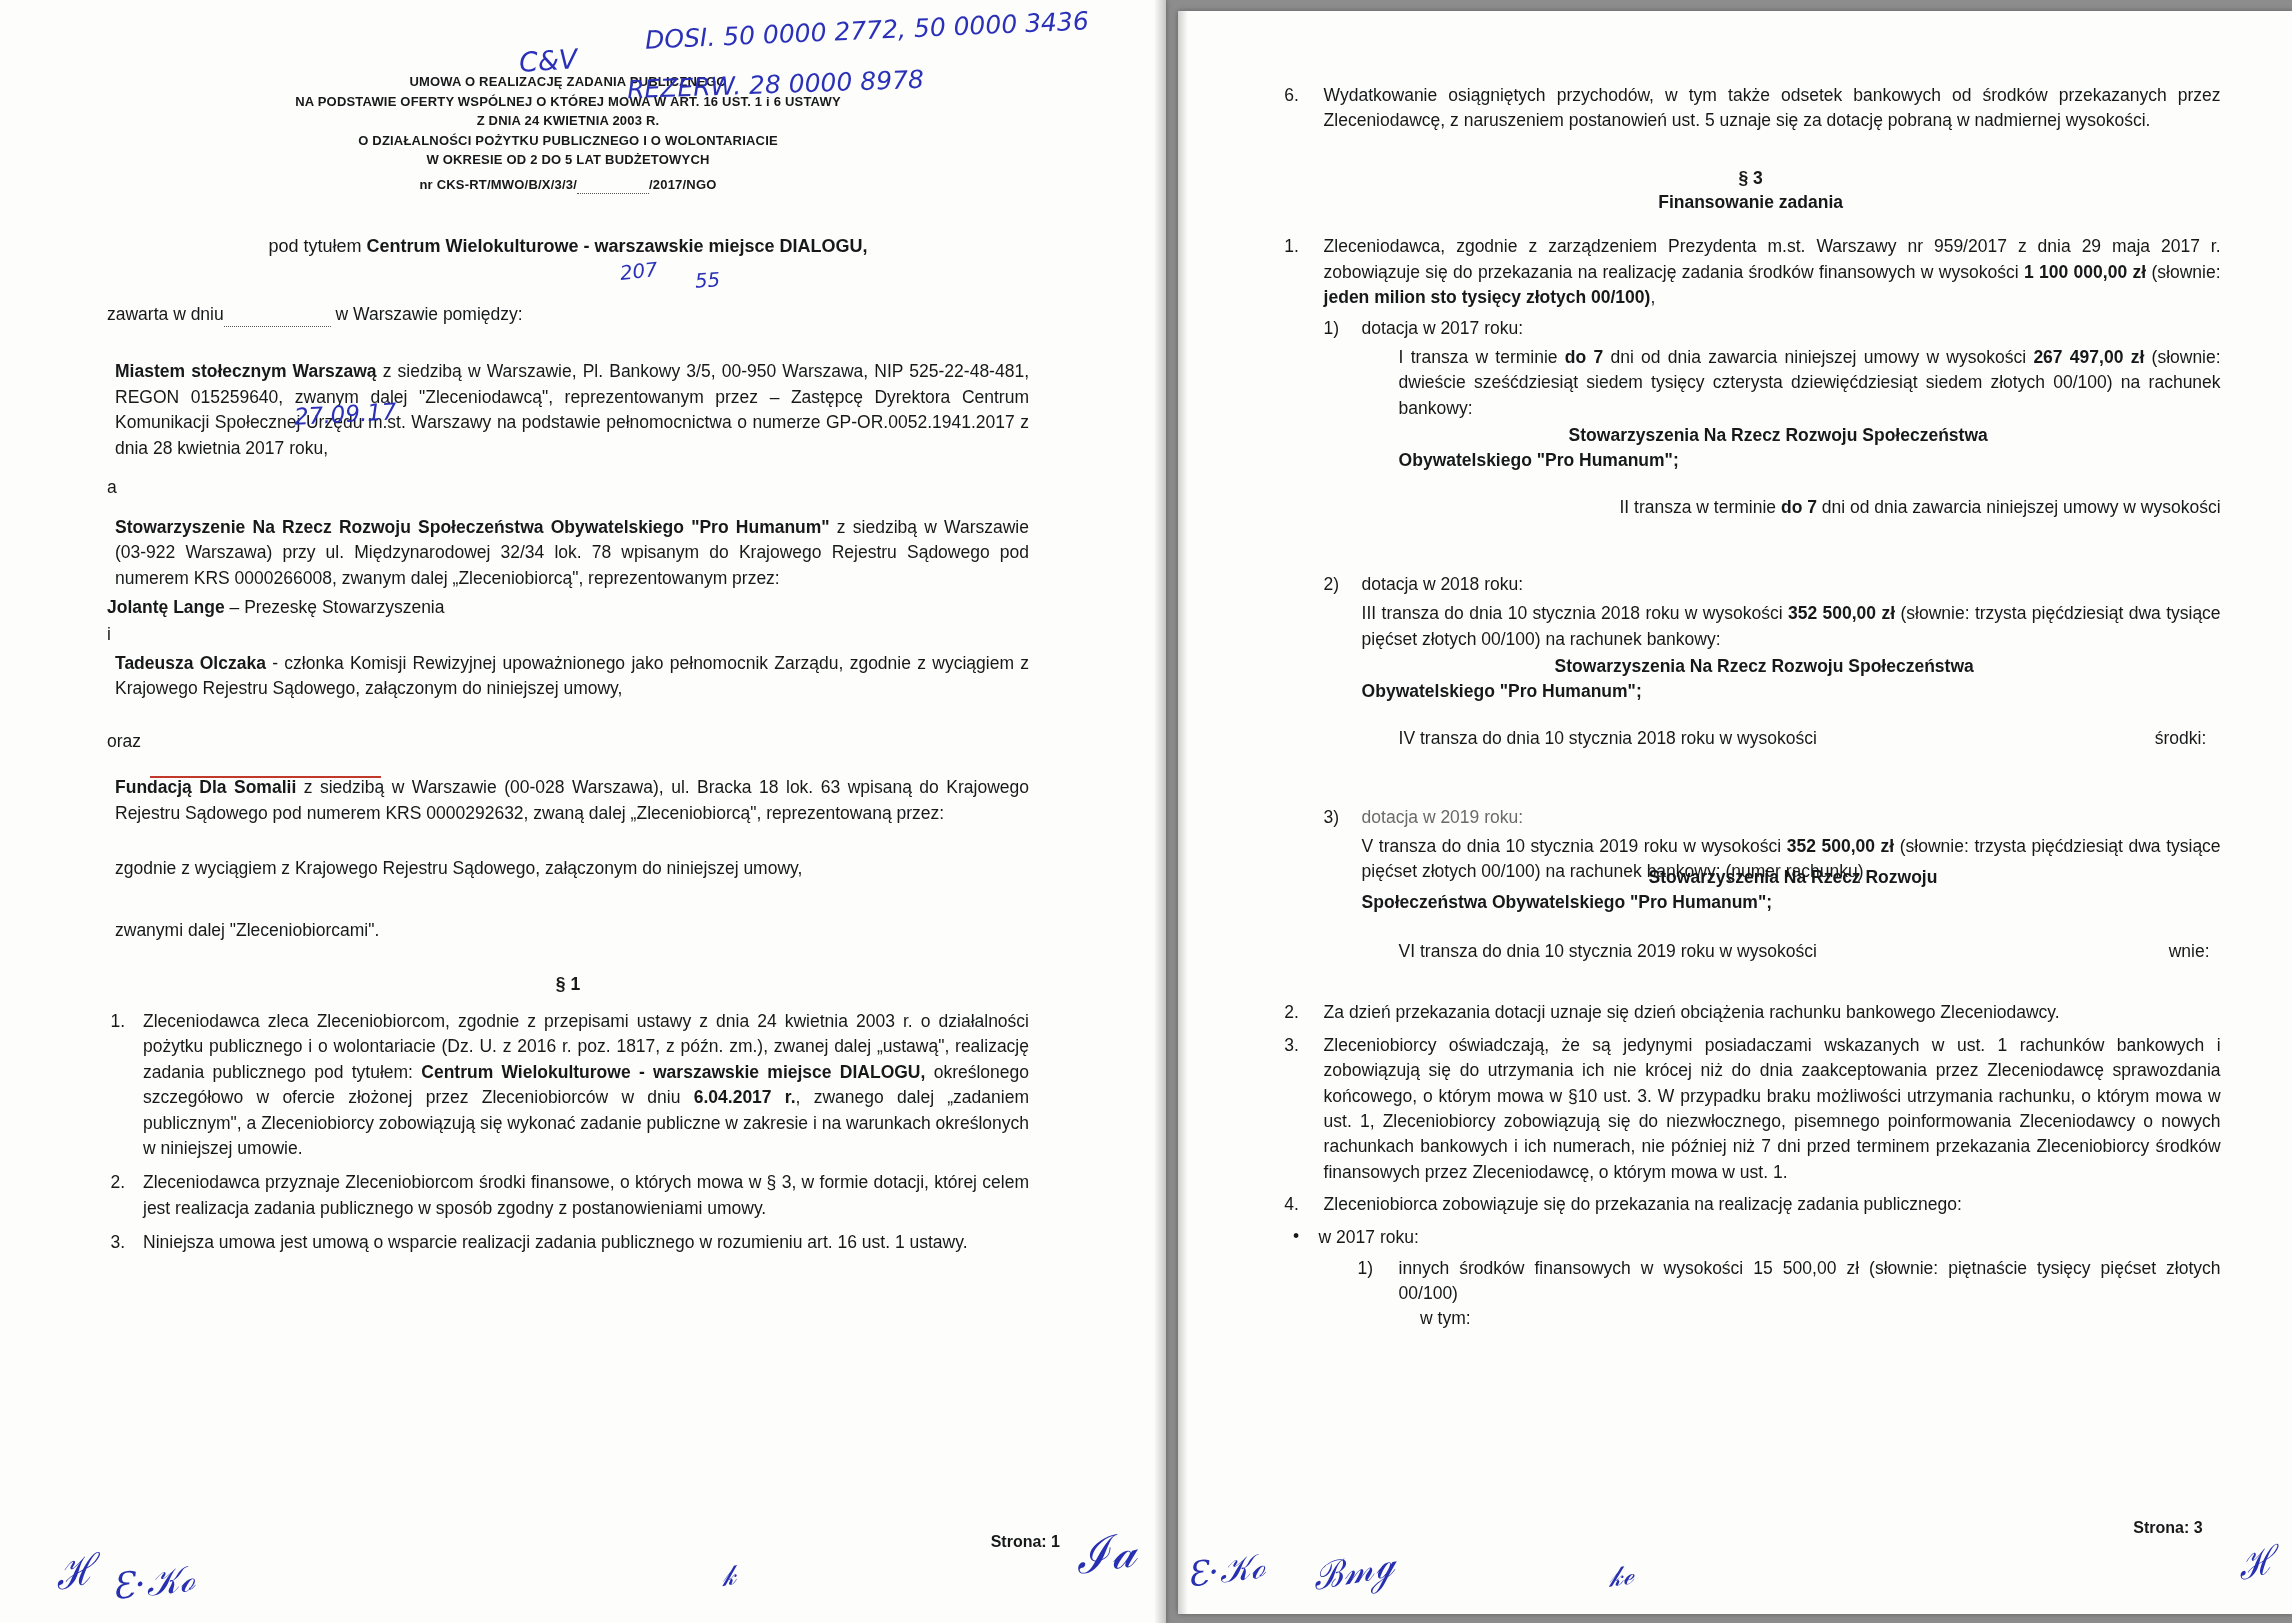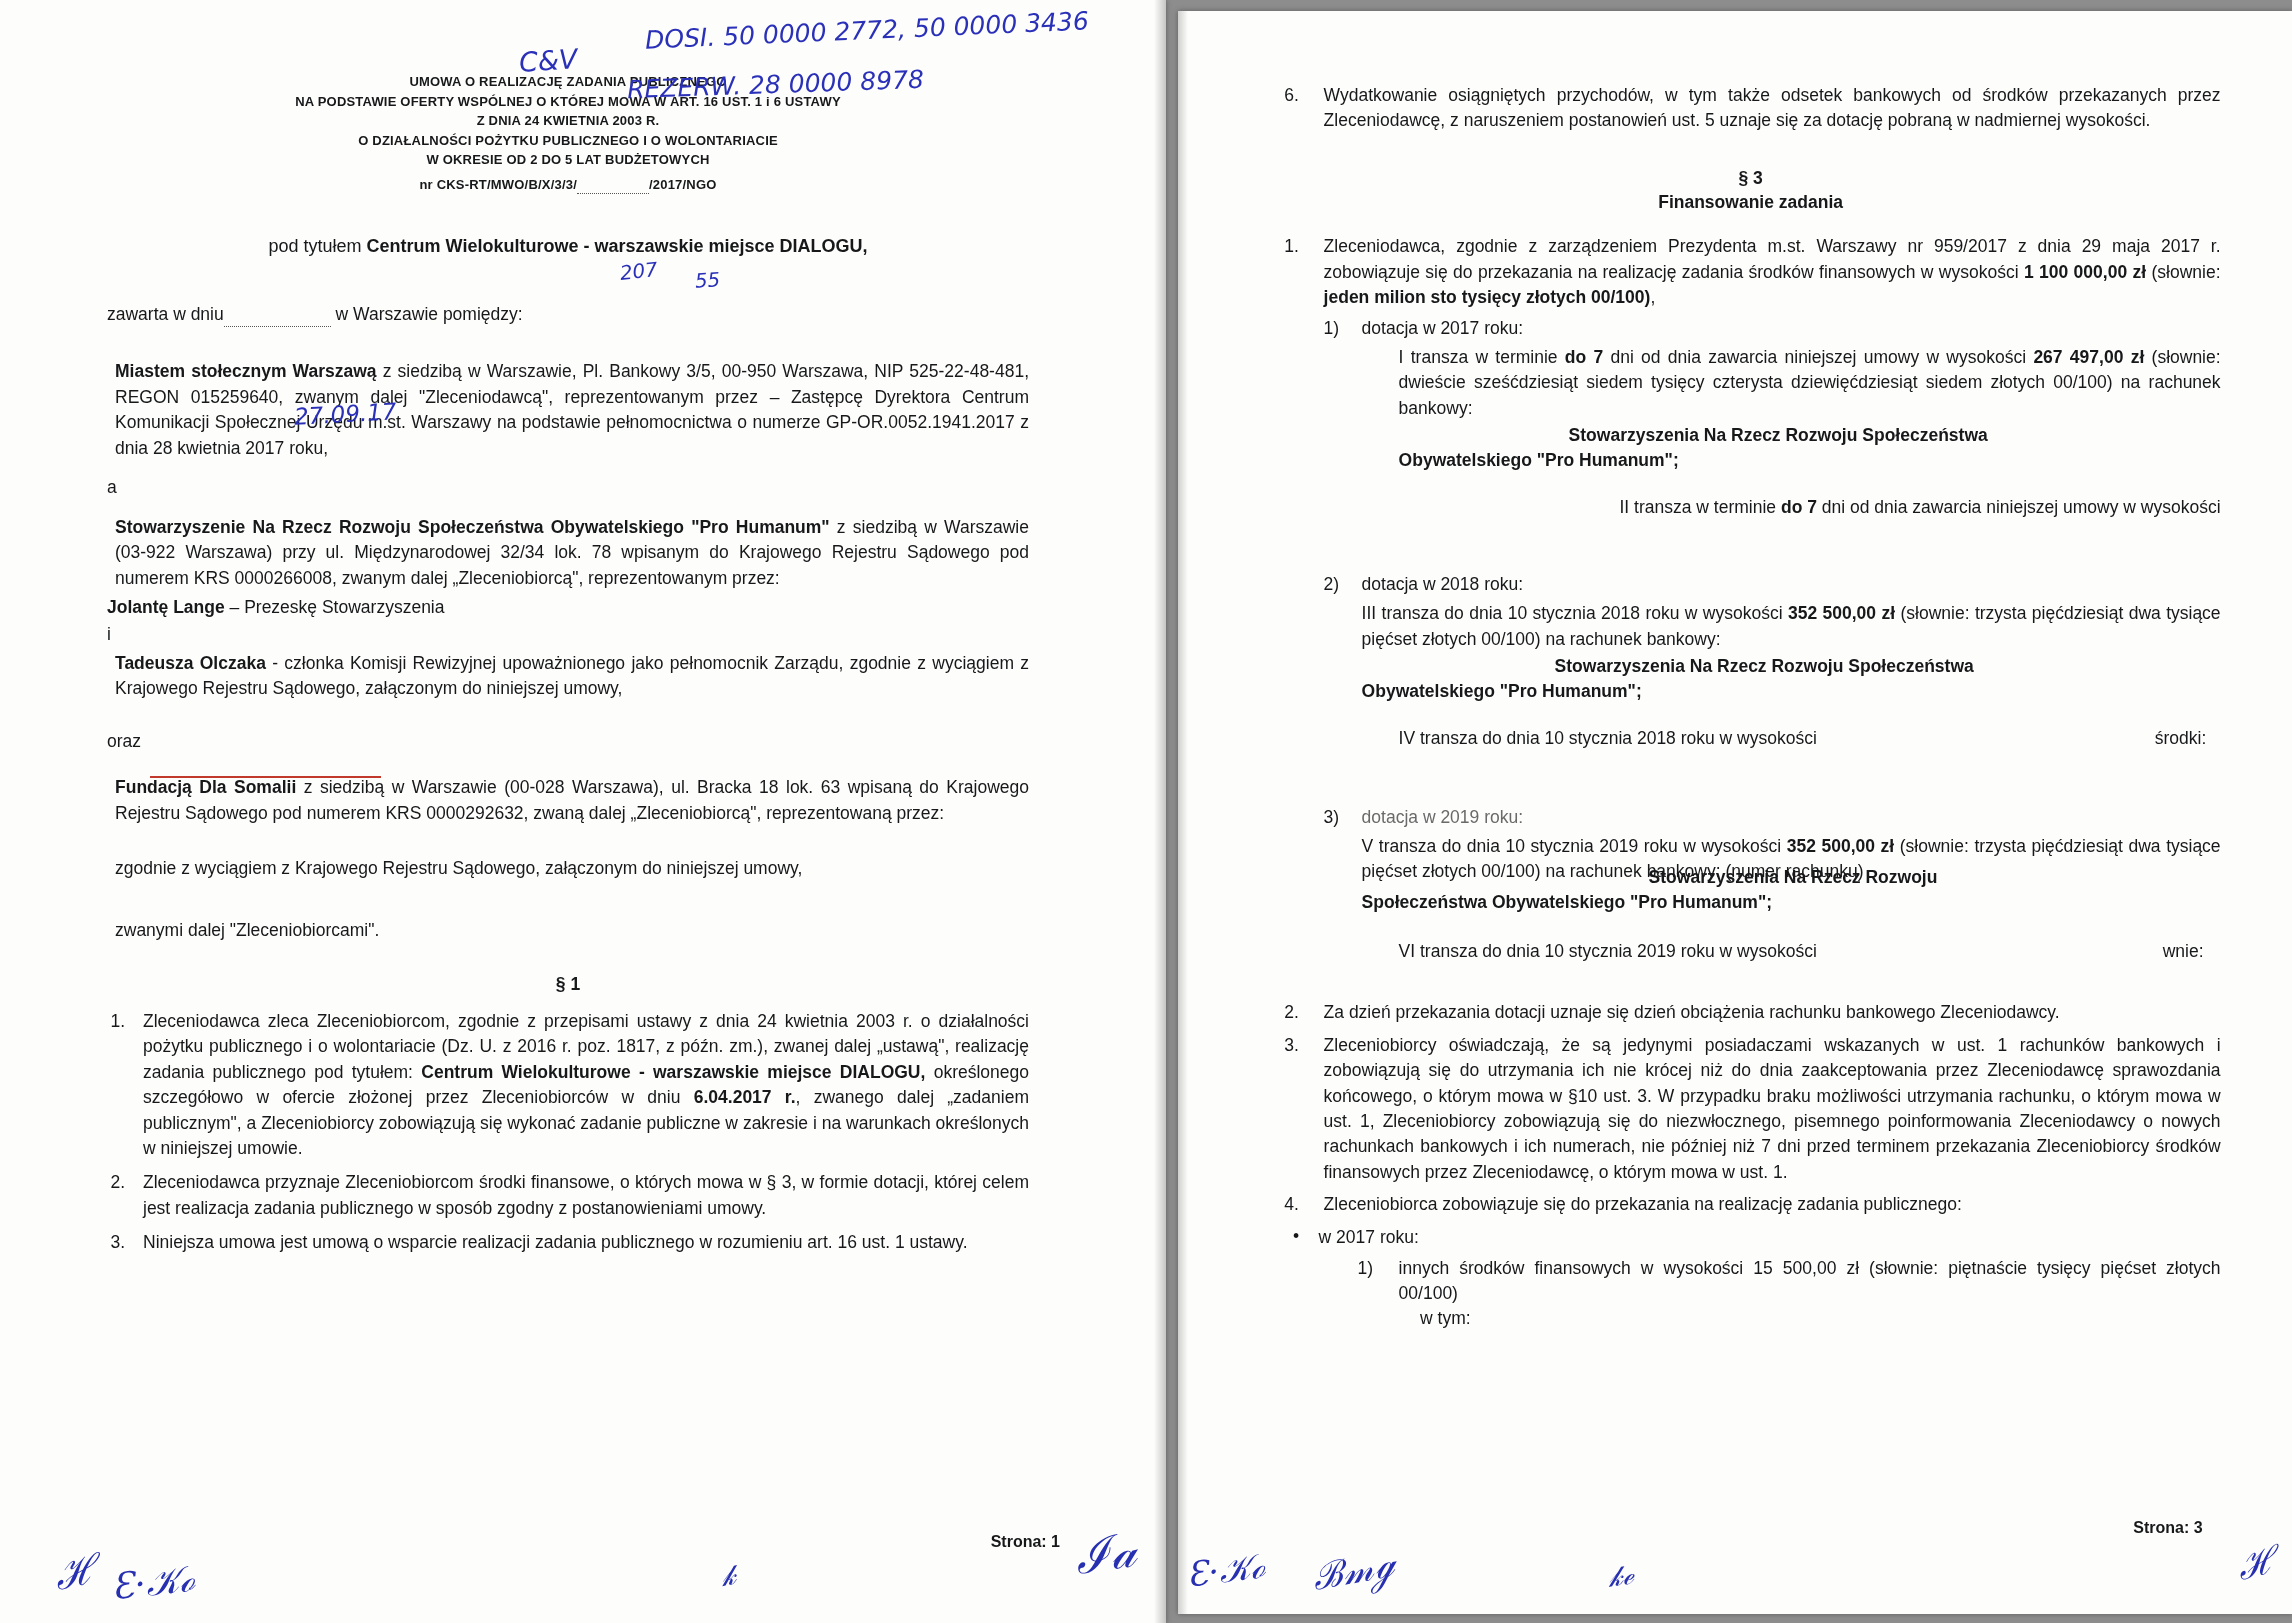--- a/index.html
+++ b/index.html
@@ -324,21 +324,21 @@
         <span>V transza do dnia 10 stycznia 2019 roku w wysokości </span><span class="b">352 500,00 zł</span><span> (słownie: trzysta pięćdziesiąt dwa tysiące pięćset złotych 00/100) na rachunek bankowy: (numer rachunku)</span>
       </div>
 
       <div style="margin-left:81px; margin-top:-19.7px;">
         <span class="b" style="display:inline-block; margin-left:287px;">Stowarzyszenia Na Rzecz Rozwoju</span>
         <div class="b">Społeczeństwa Obywatelskiego "Pro Humanum";</div>
       </div>
 
       <div style="margin-left:118px; margin-top:23px; position:relative;">
         <span>VI transza  do  dnia  10  stycznia  2019  roku  w  wysokości</span>
-        <span style="position:absolute; right:17px; top:0;">wnie:</span>
+        <span style="position:absolute; right:11px; top:0;">wnie:</span>
       </div>
 
       <div style="position:relative; padding-left:43px; text-align:justify; margin-top:36px;">
         <span style="position:absolute; left:3.6px; top:0;">2.</span>
         <span>Za dzień przekazania dotacji uznaje się dzień obciążenia rachunku bankowego Zleceniodawcy.</span>
       </div>
 
       <div style="position:relative; padding-left:43px; text-align:justify; margin-top:7.2px;">
         <span style="position:absolute; left:3.6px; top:0;">3.</span>
         <span>Zleceniobiorcy oświadczają, że są jedynymi posiadaczami wskazanych w ust. 1 rachunków bankowych i zobowiązują się do utrzymania ich nie krócej niż do dnia zaakceptowania przez Zleceniodawcę sprawozdania końcowego, o którym mowa w §10 ust. 3. W przypadku braku możliwości utrzymania rachunku, o którym mowa w ust. 1, Zleceniobiorcy zobowiązują się do niezwłocznego, pisemnego poinformowania Zleceniodawcy o nowych rachunkach bankowych i ich numerach, nie później niż 7 dni przed terminem przekazania Zleceniobiorcy środków finansowych przez Zleceniodawcę, o którym mowa w ust. 1.</span>

